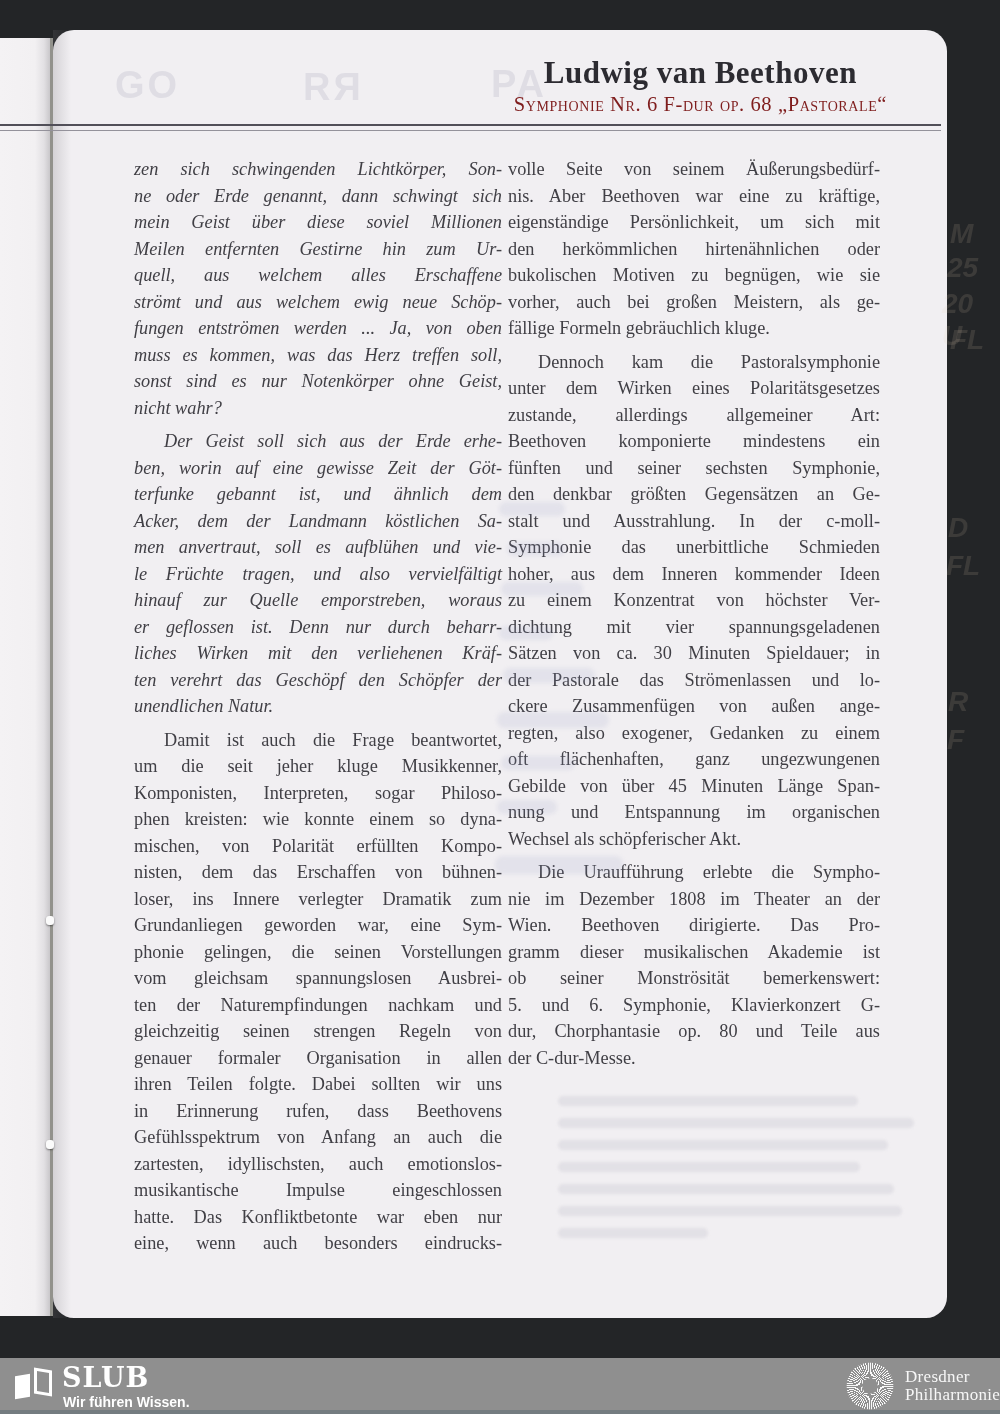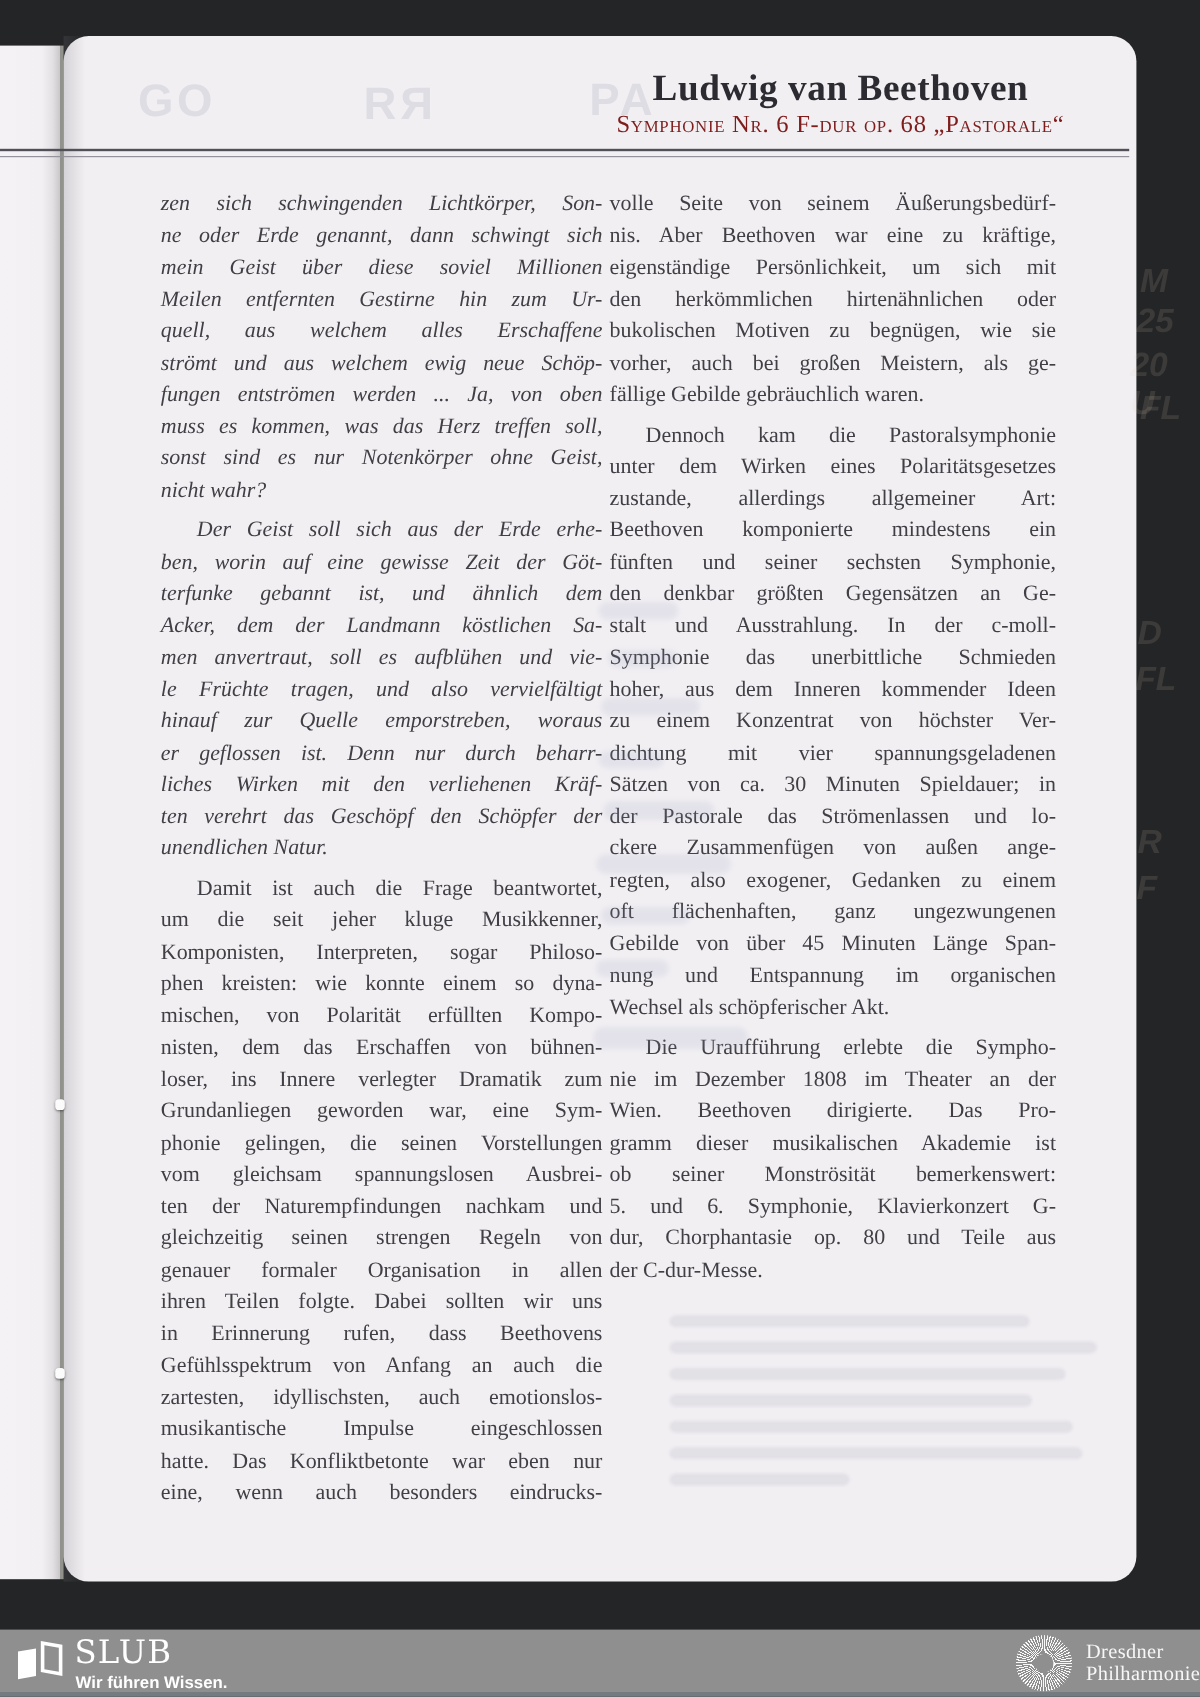--- a/index.html
+++ b/index.html
@@ -69,21 +69,21 @@
   }
   .footer::after{
     content:"";position:absolute;left:0;bottom:0;width:100%;height:4px;
     background:rgba(66,88,99,.35);
   }
   .book{position:absolute;left:14px;top:9px;width:38px;height:36px;}
   .book .bl{position:absolute;left:1px;top:8px;width:15px;height:23px;background:#fff;transform:skewY(-10deg);}
   .book .br{position:absolute;left:20px;top:2px;width:12px;height:20px;border:3px solid #fff;transform:skewY(10deg);}
   .slub-word{
     position:absolute;left:62px;top:4px;color:#fff;
-    font-family:"DejaVu Serif",serif;font-weight:normal;font-size:27px;letter-spacing:1px;
+    font-family:"DejaVu Serif",serif;font-weight:bold;font-size:27px;letter-spacing:1px;
   }
   .slub-tag{
     position:absolute;left:63px;top:36px;color:#fff;
     font-family:"Liberation Sans",sans-serif;font-weight:bold;font-size:14px;
   }
   .ph-icon{
     position:absolute;left:845px;top:3px;width:50px;height:50px;border-radius:50%;
     background:repeating-conic-gradient(rgba(255,255,255,.95) 0 2.4deg, rgba(255,255,255,0) 2.4deg 6deg);
     -webkit-mask:radial-gradient(circle closest-side, transparent 0 29%, #000 33% 92%, transparent 95%);
             mask:radial-gradient(circle closest-side, transparent 0 29%, #000 33% 92%, transparent 95%);
@@ -161,21 +161,21 @@
       </div>
     </div>
   <div class="col col-right">
       <div class="para">
         <div class="line just">volle Seite von seinem Äußerungsbedürf-</div>
         <div class="line just">nis. Aber Beethoven war eine zu kräftige,</div>
         <div class="line just">eigenständige Persönlichkeit, um sich mit</div>
         <div class="line just">den herkömmlichen hirtenähnlichen oder</div>
         <div class="line just">bukolischen Motiven zu begnügen, wie sie</div>
         <div class="line just">vorher, auch bei großen Meistern, als ge-</div>
-        <div class="line">fällige Gebilde gebräuchlich waren.</div>
+        <div class="line">fällige Formeln gebräuchlich kluge.</div>
       </div>
       <div class="para">
         <div class="line just indent">Dennoch kam die Pastoralsymphonie</div>
         <div class="line just">unter dem Wirken eines Polaritätsgesetzes</div>
         <div class="line just">zustande, allerdings allgemeiner Art:</div>
         <div class="line just">Beethoven komponierte mindestens ein</div>
         <div class="line just">fünften und seiner sechsten Symphonie,</div>
         <div class="line just">den denkbar größten Gegensätzen an Ge-</div>
         <div class="line just">stalt und Ausstrahlung. In der c-moll-</div>
         <div class="line just">Symphonie das unerbittliche Schmieden</div>

